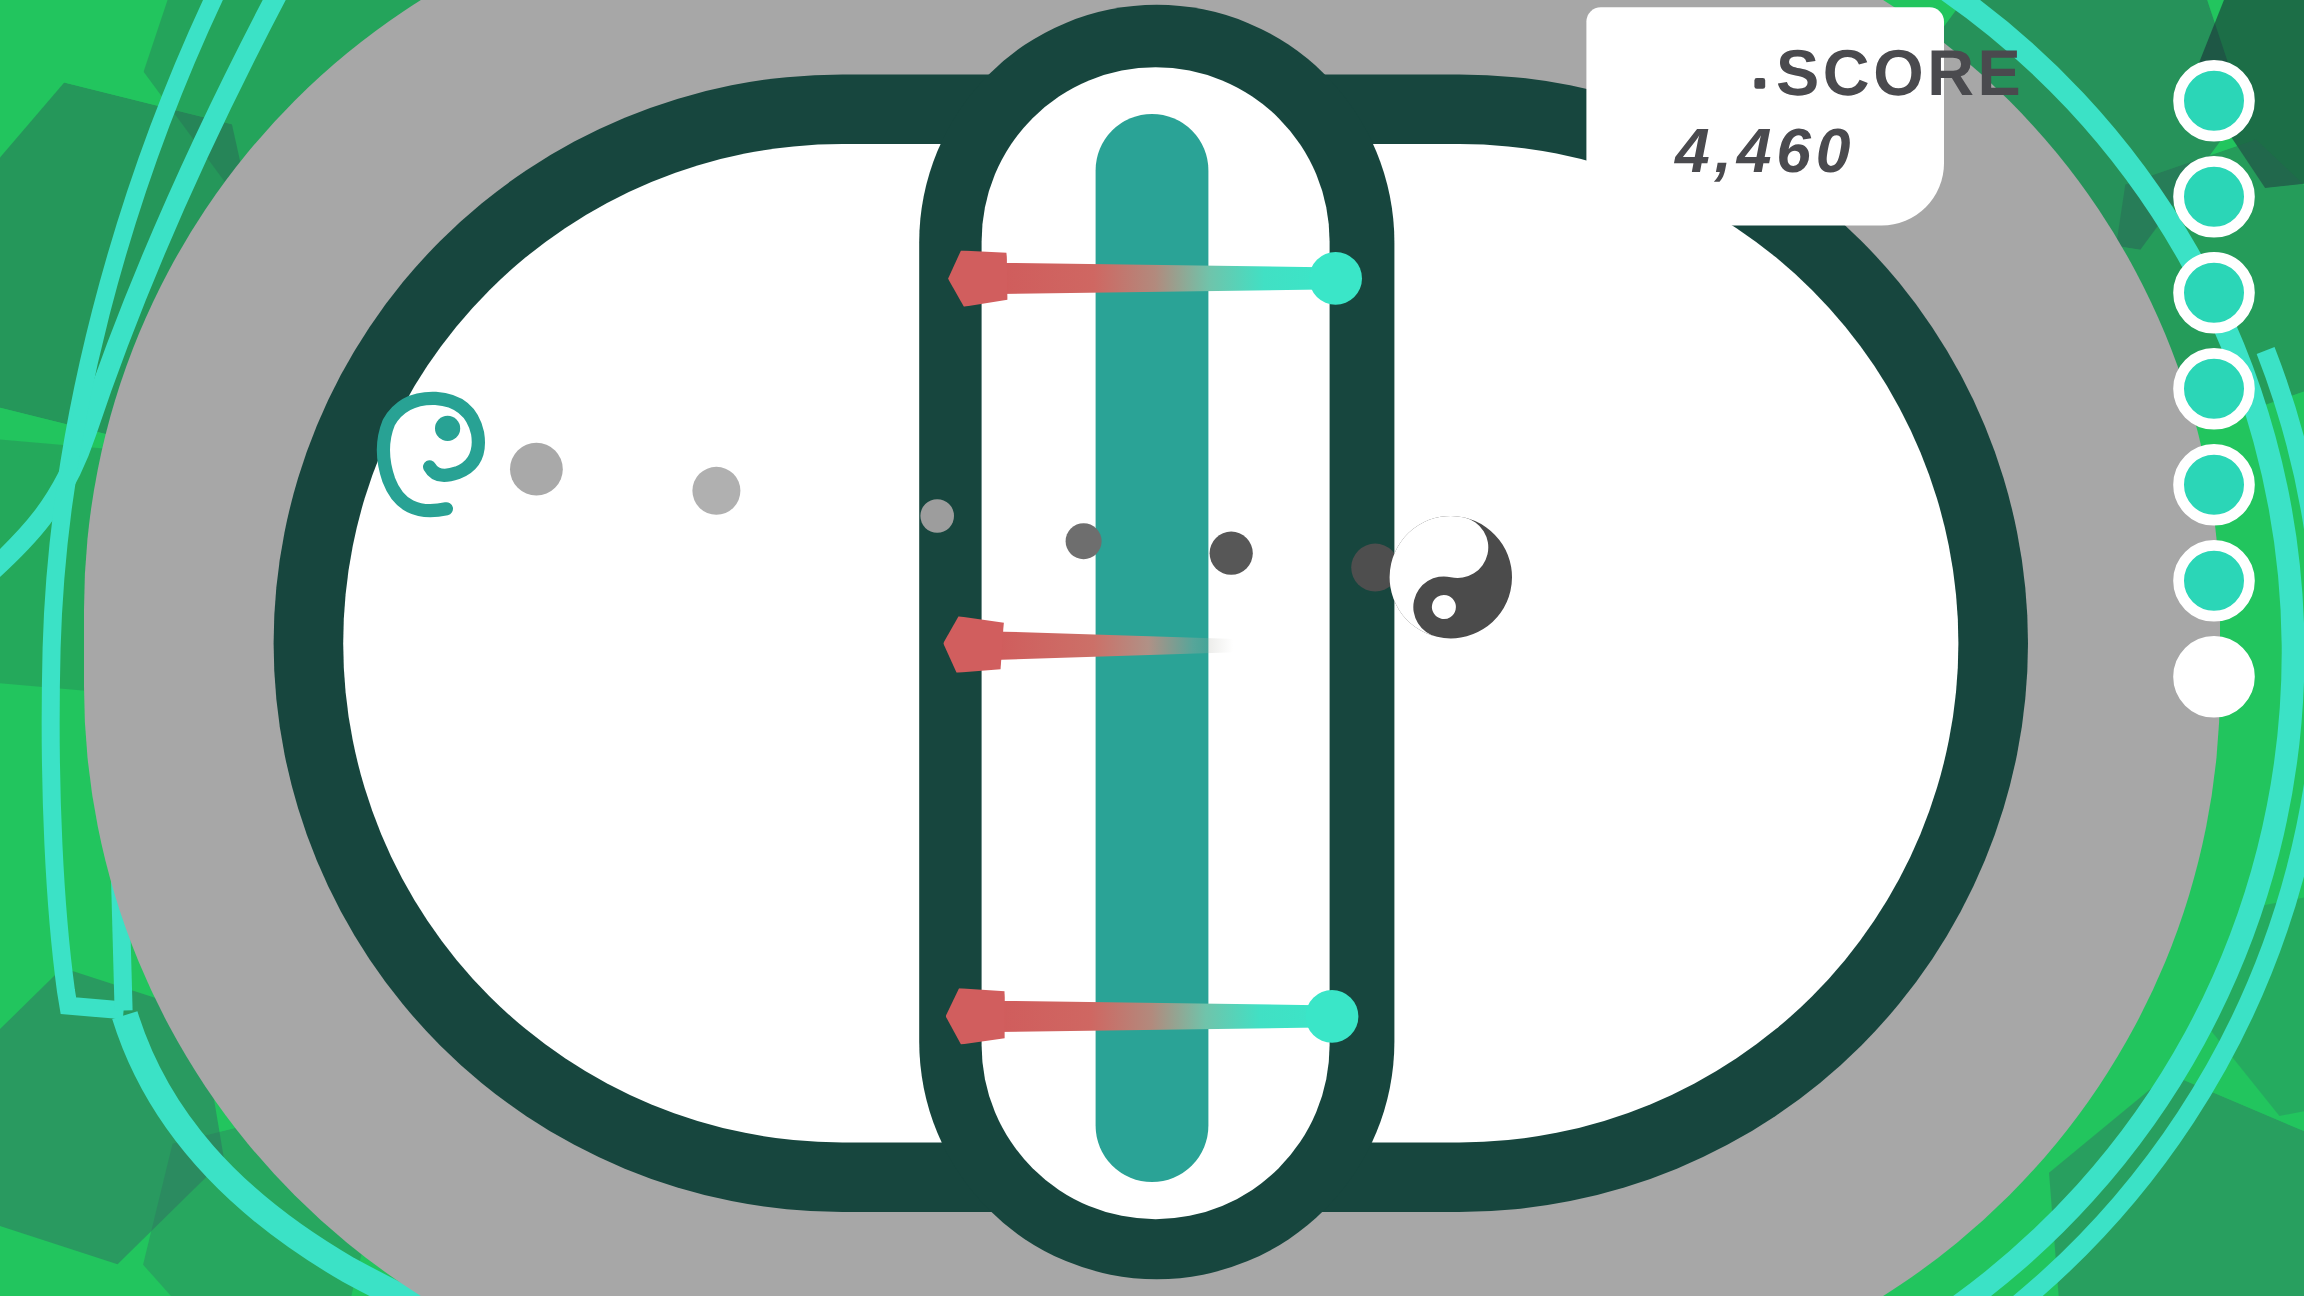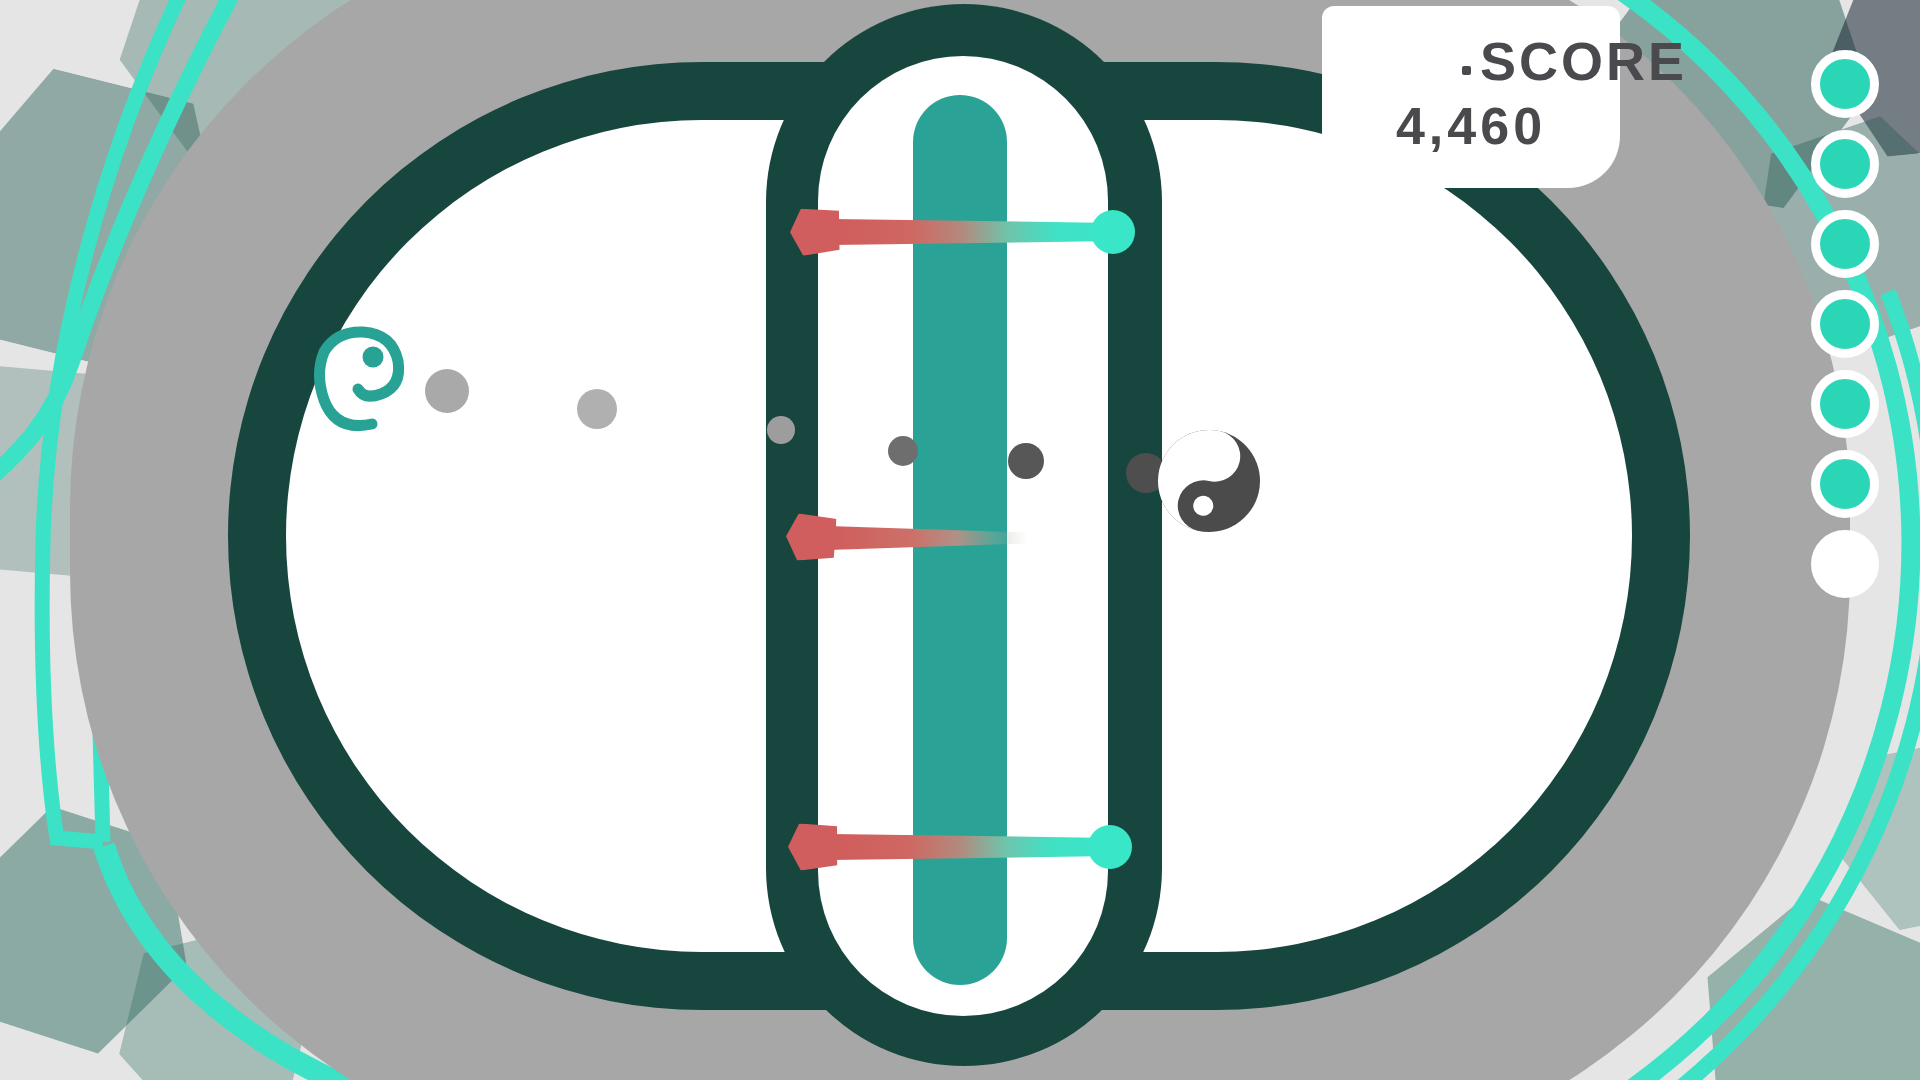--- a/index.html
+++ b/index.html
@@ -1,17 +1,17 @@
 <!DOCTYPE html>
 <html><head>
 <meta charset="utf-8">
 <style>
   html,body{margin:0;padding:0;background:#111;}
   .stage{position:relative;width:1920px;height:1080px;overflow:hidden;
-         background:#e5e5e5;font-family:"Liberation Sans",sans-serif;}
+         background:#22c55e;font-family:"Liberation Sans",sans-serif;}
   .stage *{position:absolute;box-sizing:border-box;}
 
   
   .hex{clip-path:polygon(26% 4%,74% 4%,97% 50%,74% 96%,26% 96%,3% 50%);}
 
   
   .gray-stadium {left:70px;top:-92px;width:1780px;height:1264px;background:#a7a7a7;border-radius:600px;}
   .dark-ring   {left:228px;top:62px;width:1462px;height:948px;background:#17463e;border-radius:474px;}
   .white-field {left:286px;top:120px;width:1346px;height:832px;background:#ffffff;border-radius:416px;}
 
@@ -30,21 +30,21 @@
   .orb{width:44px;height:44px;border-radius:50%;background:#3ae6c8;}
 
   .dot{border-radius:50%;}
 
   
   .score-box{left:1322px;top:6px;width:298px;height:182px;background:#ffffff;
              border-radius:12px 12px 52px 44px;z-index:30;text-align:center;color:#4a4a4e;}
   .score-label{position:relative;display:block;margin-top:24px;font-size:54px;font-weight:bold;letter-spacing:3px;}
   .score-dot{position:relative;display:inline-block;width:9px;height:9px;background:#4a4a4e;border-radius:2px;
              margin-right:9px;transform:translateY(-5px);}
-  .score-value{position:relative;display:block;margin-top:4px;font-size:52px;font-weight:bold;letter-spacing:4px;}
+  .score-value{position:relative;display:block;margin-top:4px;font-size:52px;font-weight:bold;letter-spacing:4px;font-style:italic;}
 
   
   .pips{left:1811px;top:50px;width:68px;z-index:25;}
   .pips .pip{position:relative;width:68px;height:68px;border-radius:50%;margin-bottom:12px;}
   .pips .pip.filled{background:#2bd6b7;border:9px solid #ffffff;}
   .pips .pip.current{background:#ffffff;border:9px solid #ffffff;}
 
   svg{overflow:visible;}
 </style>
 </head>

